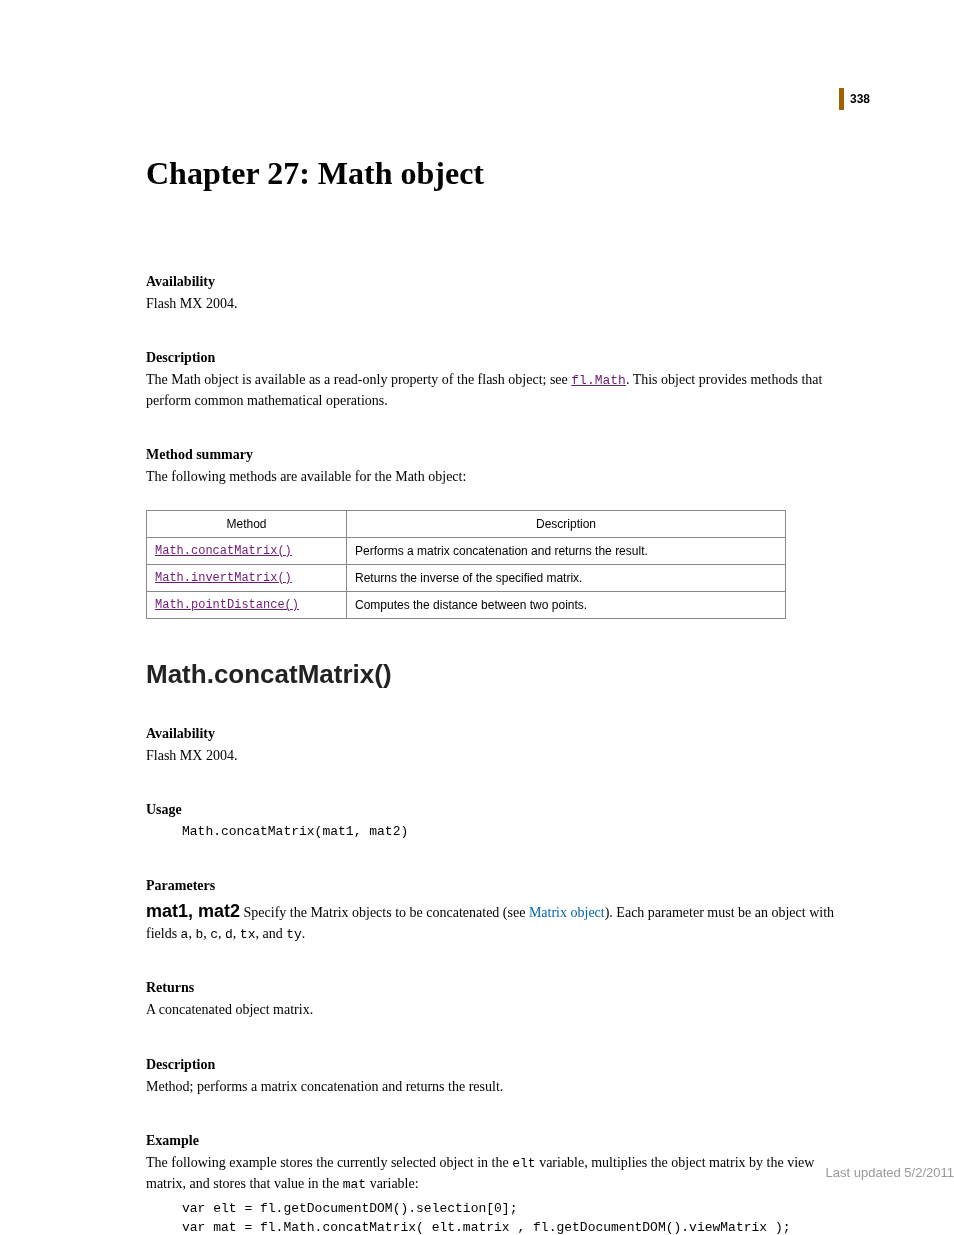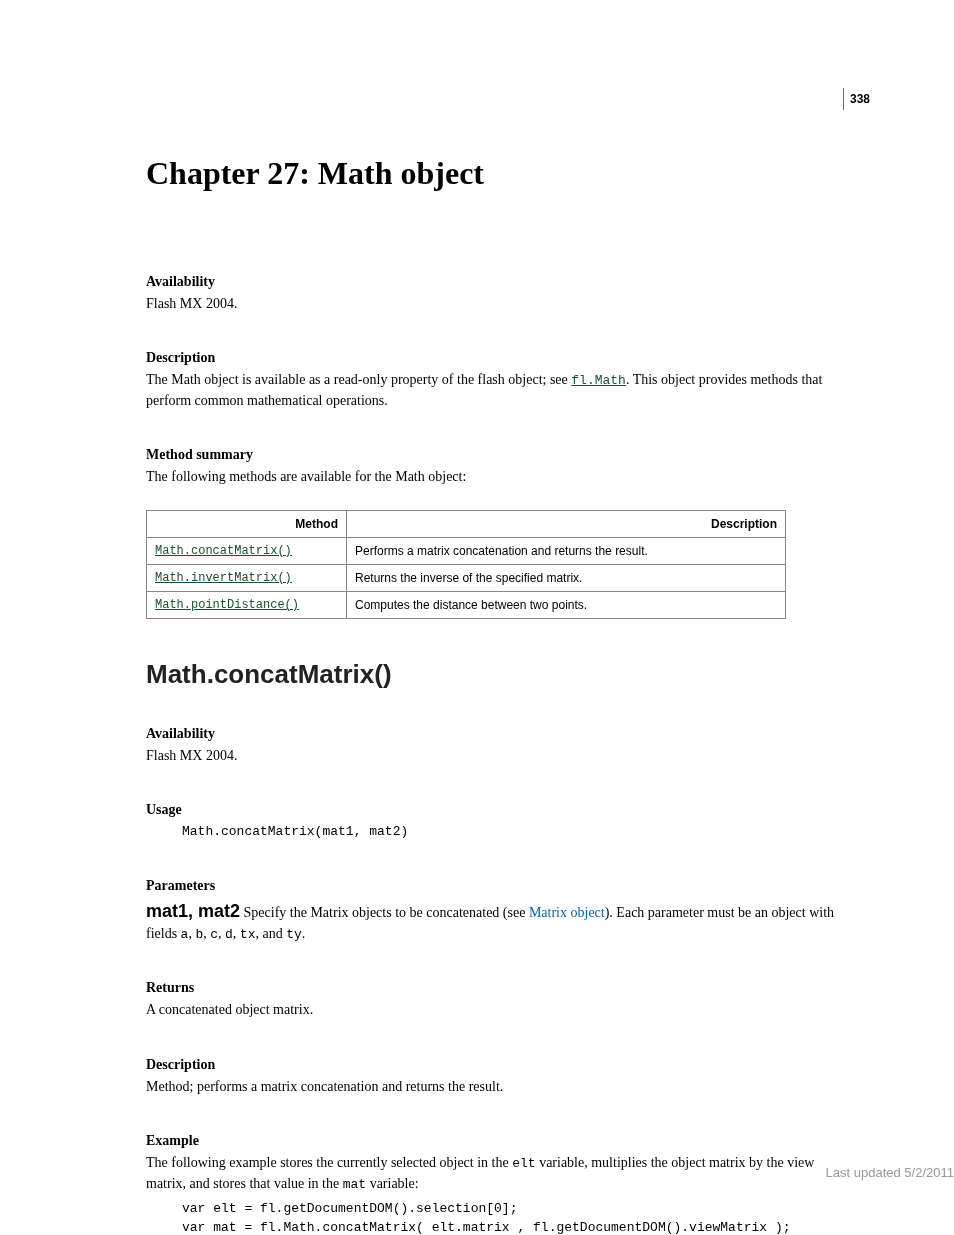--- a/index.html
+++ b/index.html
@@ -11,21 +11,21 @@
     height: 1235px;
     position: relative;
   }
   .page-number {
     position: absolute;
     top: 88px;
     right: 84px;
     font-family: "Myriad Pro", "Segoe UI", Arial, sans-serif;
     font-weight: bold;
     font-size: 12px;
-    border-left: 1px solid #a16207;
+    border-left: 5px solid #a16207;
     padding: 4px 0 4px 6px;
   }
   .content {
     position: absolute;
     left: 146px;
     top: 155px;
     width: 690px;
   }
   h1.chapter {
     font-family: "Minion Pro", Georgia, "Times New Roman", serif;
@@ -57,21 +57,21 @@
     color: #0066aa;
     text-decoration: none;
   }
   .code-inline {
     font-family: "Courier New", Courier, monospace;
     font-size: 13px;
   }
   .link-code {
     font-family: "Courier New", Courier, monospace;
     font-size: 13px;
-    color: #14532d;
+    color: #701a75;
   }
   .code-block {
     font-family: "Courier New", Courier, monospace;
     font-size: 13px;
     white-space: pre;
     margin-top: 4px;
     line-height: 1.5;
     padding-left: 36px;
   }
   .sans-bold {
@@ -79,23 +79,23 @@
     font-weight: bold;
     font-size: 18px;
   }
   table.method-table {
     border-collapse: collapse;
     width: 640px;
     margin-top: 22px;
   }
   table.method-table th {
     font-family: "Myriad Pro", "Segoe UI", Arial, sans-serif;
-    font-weight: bold;
+    font-weight: normal;
     font-size: 12px;
-    text-align: right;
+    text-align: center;
     border: 1px solid #888;
     padding: 6px 8px;
   }
   table.method-table td {
     font-family: "Myriad Pro", "Segoe UI", Arial, sans-serif;
     font-size: 12px;
     border: 1px solid #888;
     padding: 6px 8px;
     vertical-align: top;
   }

